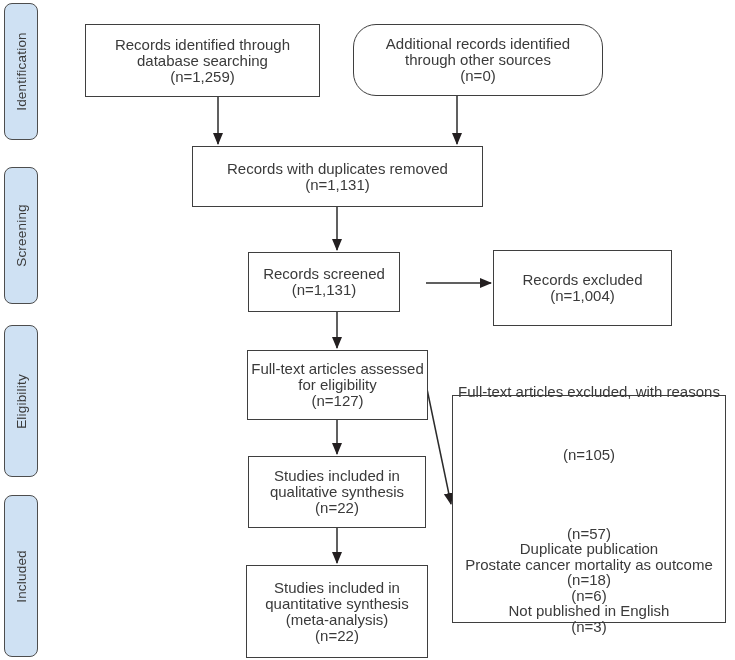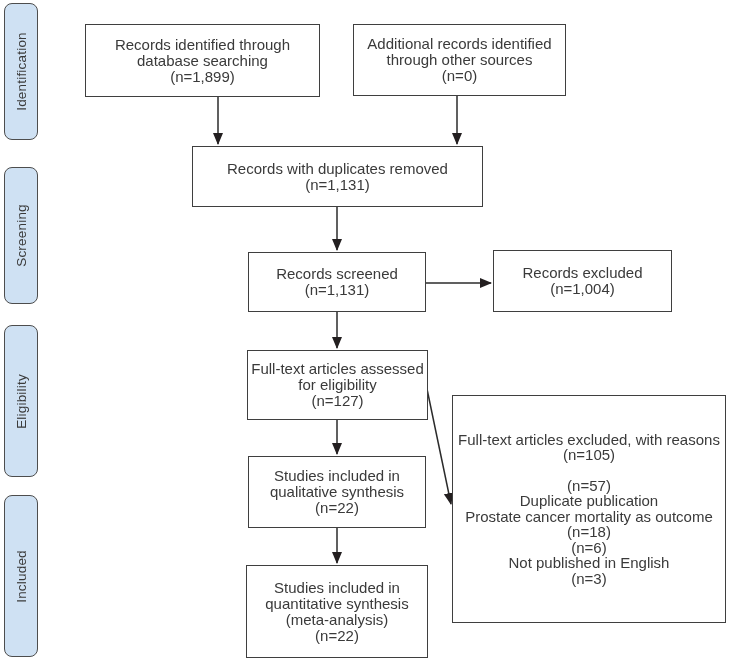--- a/index.html
+++ b/index.html
@@ -87,51 +87,51 @@
     <line x1="337" y1="312" x2="337" y2="348" stroke="#2b2b2b" stroke-width="1.5" marker-end="url(#ah)"></line>
     <line x1="426" y1="283" x2="491" y2="283" stroke="#2b2b2b" stroke-width="1.5" marker-end="url(#ah)"></line>
     <line x1="337" y1="420" x2="337" y2="454" stroke="#2b2b2b" stroke-width="1.5" marker-end="url(#ah)"></line>
     <line x1="427" y1="389" x2="451" y2="504" stroke="#2b2b2b" stroke-width="1.5" marker-end="url(#ah)"></line>
     <line x1="337" y1="528" x2="337" y2="563" stroke="#2b2b2b" stroke-width="1.5" marker-end="url(#ah)"></line>
   </svg>
 
   <div class="flow-box" style="left:85px; top:24px; width:235px; height:73px;">
     <div class="box-label">Records identified through
 database searching</div>
-    <div class="box-count">(n=1,899)</div>
+    <div class="box-count">(n=1,259)</div>
   </div>
 
-  <div class="flow-box" style="left:353px; top:24px; width:213px; height:72px;">
+  <div class="flow-box" style="left:353px; top:24px; width:250px; height:72px;border-radius:23px;">
     <div class="box-label">Additional records identified
 through other sources</div>
     <div class="box-count">(n=0)</div>
   </div>
 
   <div class="flow-box" style="left:192px; top:146px; width:291px; height:61px;">
     <div class="box-label">Records with duplicates removed</div>
     <div class="box-count">(n=1,131)</div>
   </div>
 
-  <div class="flow-box" style="left:248px; top:252px; width:178px; height:60px;">
+  <div class="flow-box" style="left:248px; top:252px; width:152px; height:60px;">
     <div class="box-label">Records screened</div>
     <div class="box-count">(n=1,131)</div>
   </div>
 
-  <div class="flow-box" style="left:493px; top:250px; width:179px; height:62px;">
+  <div class="flow-box" style="left:493px; top:250px; width:179px; height:76px;">
     <div class="box-label">Records excluded</div>
     <div class="box-count">(n=1,004)</div>
   </div>
 
   <div class="flow-box" style="left:247px; top:350px; width:181px; height:70px;">
     <div class="box-label">Full-text articles assessed
 for eligibility</div>
     <div class="box-count">(n=127)</div>
   </div>
 
-  <div class="flow-box excl-box" style="left:452px; top:395px; width:274px; height:228px;">
+  <div class="flow-box excl-box" style="left:452px; top:395px; width:274px; height:228px;gap:48px;">
     <div class="box-label">Full-text articles excluded, with reasons</div>
     <div class="box-count">(n=105)</div>
     <div class="excl-reasons"><div>(n=57)</div><div>Duplicate publication</div><div>Prostate cancer mortality as outcome</div><div>(n=18)</div><div>(n=6)</div><div>Not published in English</div><div>(n=3)</div></div>
   </div>
 
   <div class="flow-box" style="left:248px; top:456px; width:178px; height:72px;">
     <div class="box-label">Studies included in
 qualitative synthesis</div>
     <div class="box-count">(n=22)</div>
   </div>

